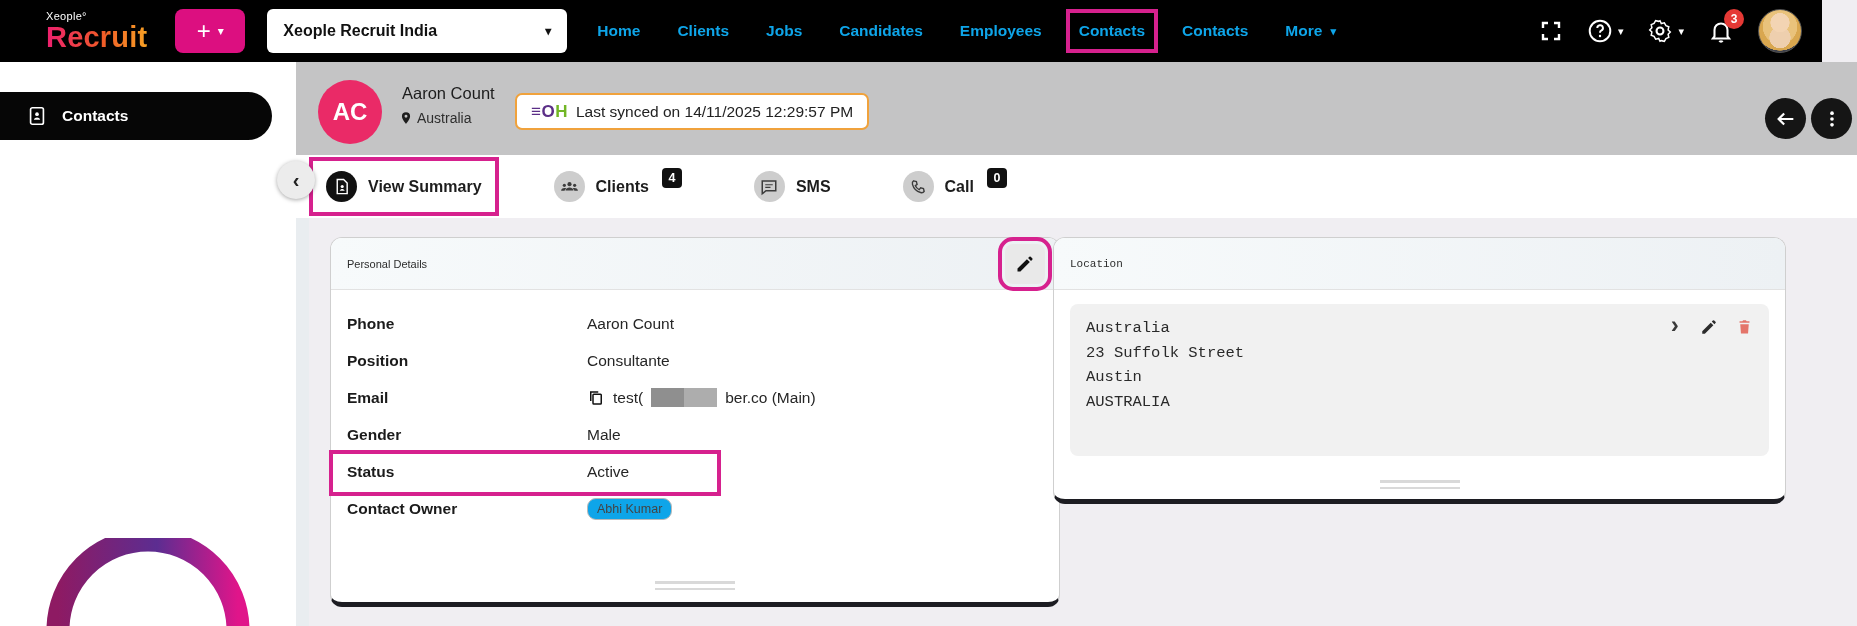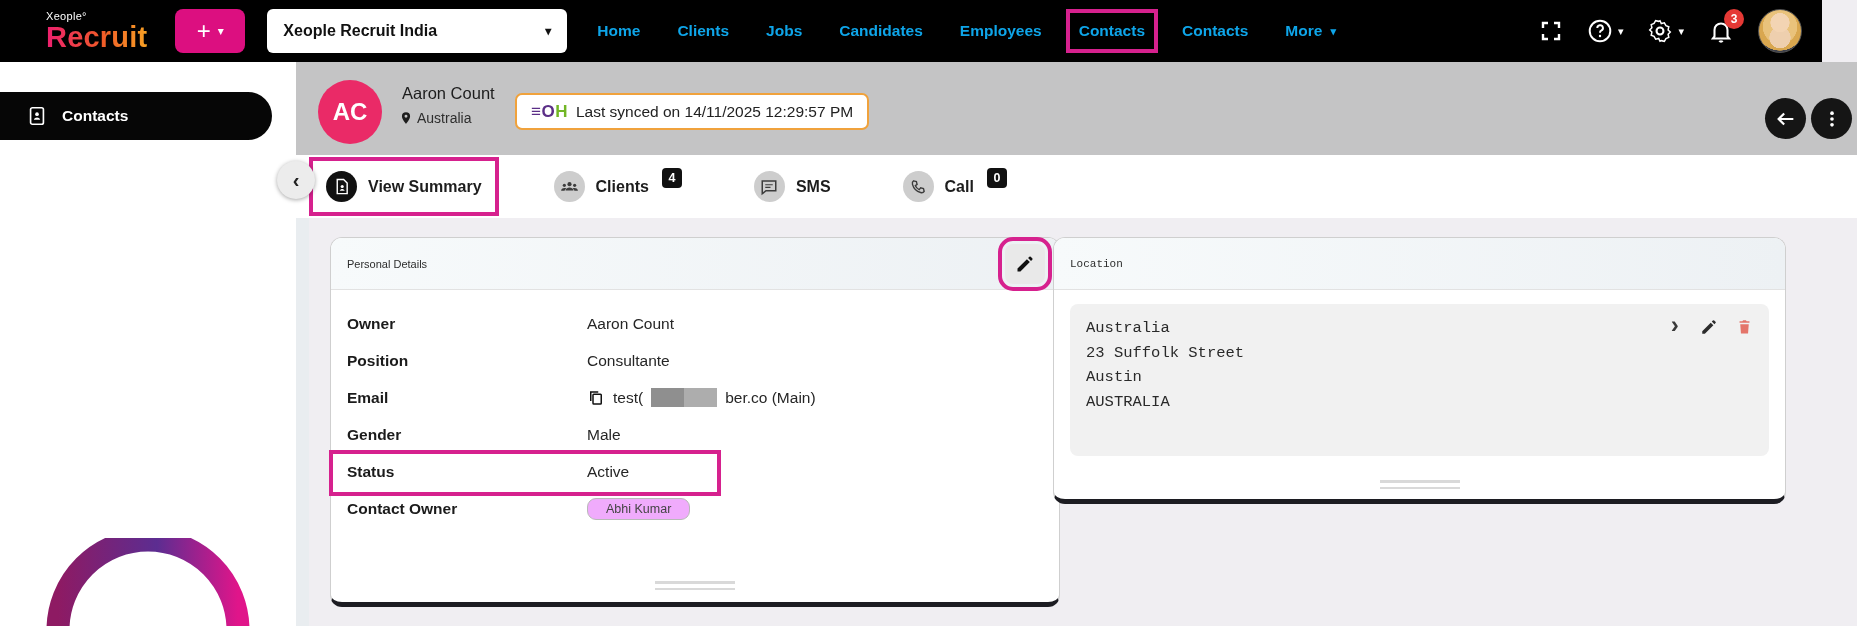--- a/index.html
+++ b/index.html
@@ -95,22 +95,22 @@
 
   .pd-rows { padding:15px 16px 0; position:relative; }
   .pd-row { display:flex; align-items:center; min-height:37px; position:relative; }
   .pd-label { width:240px; font-weight:bold; font-size:15.5px; color:#1b1b1b; }
   .pd-value { font-size:15.5px; color:#262626; display:flex; align-items:center; gap:8px; }
   .pd-row.annotated::after { content:""; position:absolute; left:-18px; top:-3px; width:384px;
     height:38px; border:4px solid #d6218e; pointer-events:none; }
   .redact { display:inline-flex; height:19px; vertical-align:middle; }
   .redact i { display:block; width:33px; height:19px; background:#8f8f8f; }
   .redact i+i { background:#adadad; }
-  .chip { border:1px solid #b9b9b9; background:#f0abfc; border-radius:9px; font-size:12.5px;
-    color:#444; padding:3px 18px; }
+  .chip { border:1px solid #b9b9b9; background:#0ea5e9; border-radius:9px; font-size:12.5px;
+    color:#444; padding:3px 9px; }
   .drag-handle { position:absolute; left:50%; transform:translateX(-50%); width:80px; cursor:grab; }
   .drag-handle span { display:block; height:2.5px; background:#d9d9d9; margin:4px 0; }
 
   .loc-box { margin:14px 16px; background:#f1f1f1; border-radius:8px; padding:12px 16px;
     position:relative; height:152px; }
   .loc-line { font-size:15.5px; color:#2a2a2a; line-height:24.5px; }
   .loc-actions { position:absolute; right:16px; top:14px; display:flex; align-items:center; gap:18px; }
   .loc-actions > * { cursor:pointer; }
   .chev { font-size:24px; color:#3a3a3a; line-height:18px; font-weight:bold; }
 </style>
@@ -284,21 +284,21 @@
         <div class="card-header">
           <span>Personal Details</span>
           <button class="edit-btn annotated">
             <svg width="20" height="20" viewBox="0 0 24 24" fill="#111">
               <path d="M3 17.5V21h3.5L17.8 9.7l-3.5-3.5L3 17.5zM20.7 6.8a1.2 1.2 0 0 0 0-1.7l-1.8-1.8a1.2 1.2 0 0 0-1.7 0l-1.5 1.5 3.5 3.5 1.5-1.5z"></path>
             </svg>
           </button>
         </div>
         <div class="pd-rows">
           <div class="pd-row">
-            <span class="pd-label">Owner</span>
+            <span class="pd-label">Phone</span>
             <span class="pd-value">Aaron Count</span>
           </div>
           <div class="pd-row">
             <span class="pd-label">Position</span>
             <span class="pd-value">Consultante</span>
           </div>
           <div class="pd-row">
             <span class="pd-label">Email</span>
             <span class="pd-value">
               <svg width="18" height="18" viewBox="0 0 24 24" fill="none" stroke="#111" stroke-width="2">

